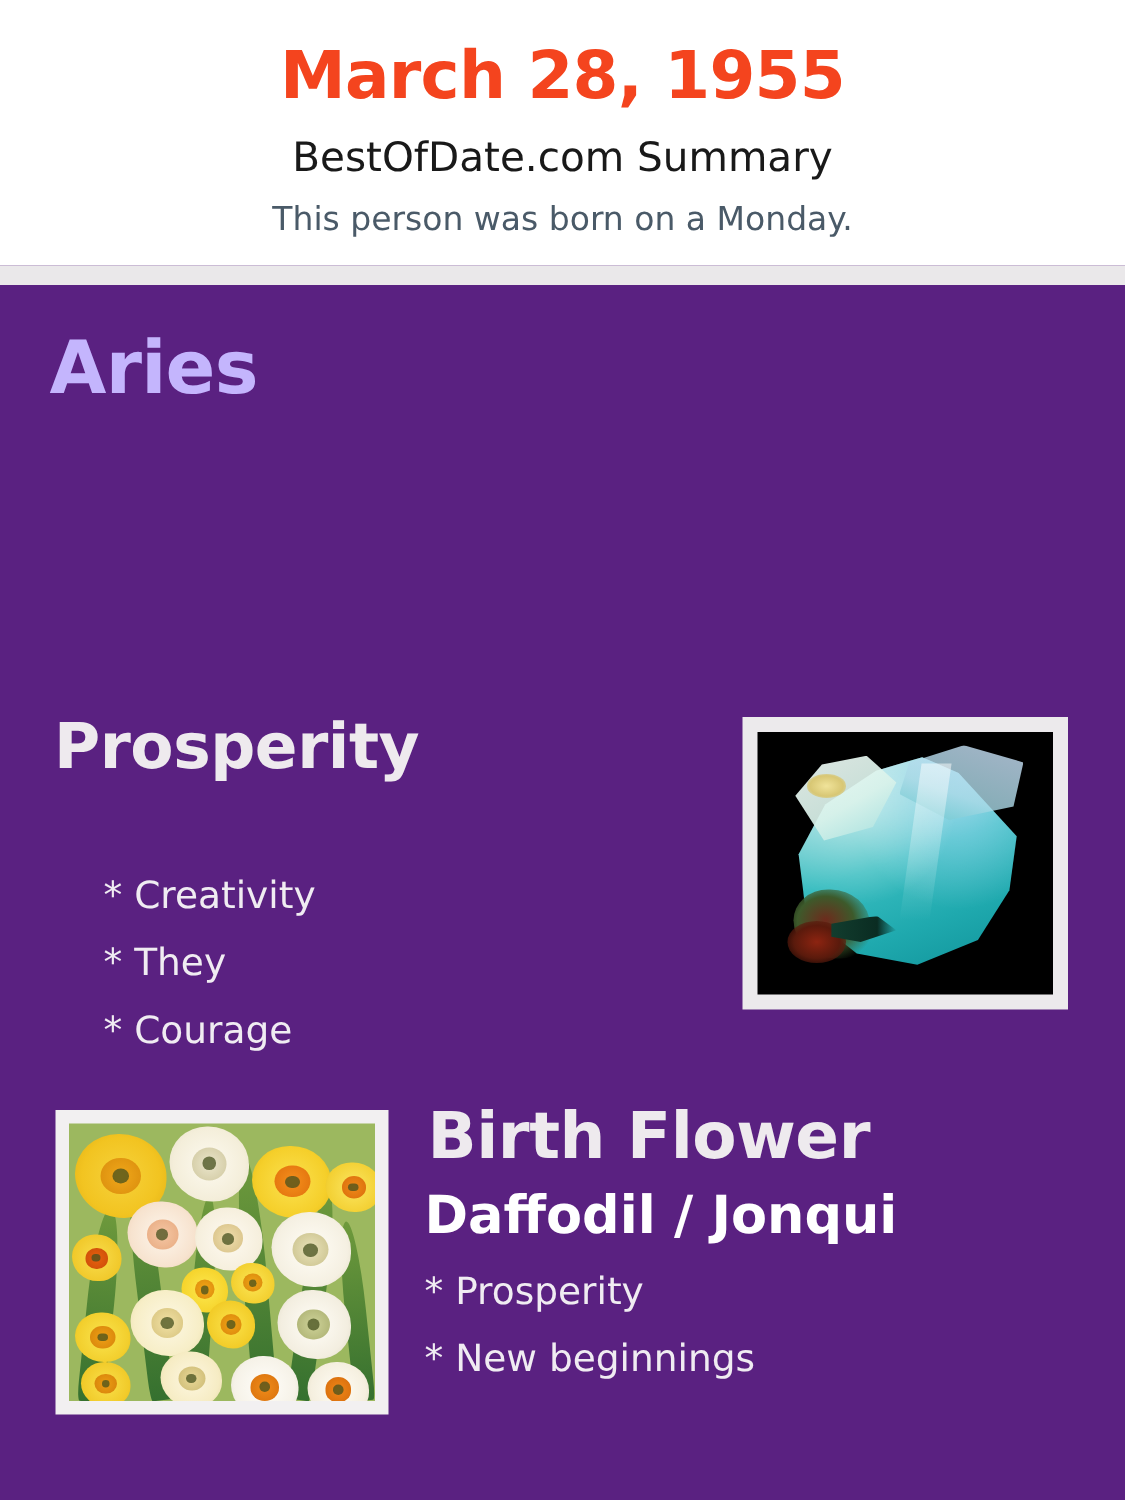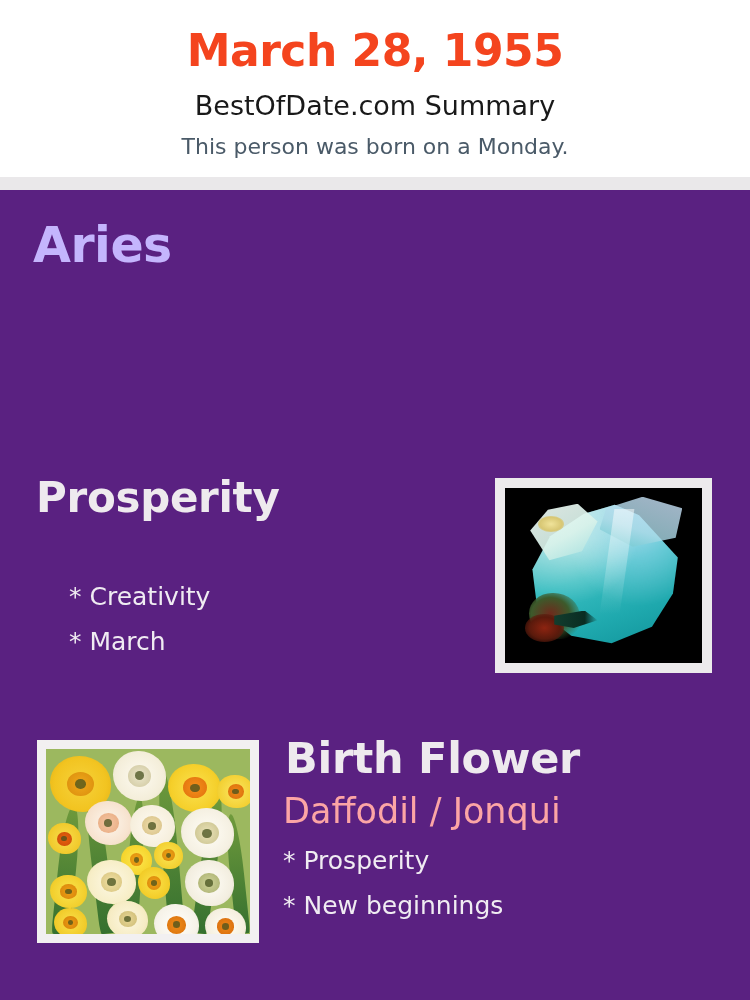--- a/index.html
+++ b/index.html
@@ -92,21 +92,21 @@
     width:100%; height:100%; position:relative; overflow:hidden;
     background:#9cb85f;
   }
   .flower-heading {
     position:absolute; left:285px; top:547px;
     font-size:43px; font-weight:bold; color:#eeeaee;
     line-height:1; letter-spacing:-0.3px;text-align:center;
   }
   .flower-name {
     position:absolute; left:283px; top:604px;
-    font-size:35px; font-weight:normal; color:#fca5a5;
+    font-size:35px; font-weight:bold; color:#ffffff;
     line-height:1;
   }
 
   
   .crystal {
     position:absolute; left:9%; top:7%; width:82%; height:86%;
     background:
       radial-gradient(ellipse at 30% 22%, rgba(255,255,255,0.55) 0%, rgba(255,255,255,0) 42%),
       radial-gradient(ellipse at 72% 18%, rgba(190,225,255,0.6) 0%, rgba(190,225,255,0) 45%),
       linear-gradient(160deg, #cfeef0 0%, #8fd8da 18%, #38bdc0 48%, #1fa9ae 72%, #0d8f96 100%);
@@ -183,21 +183,22 @@
   </div>
   <div class="gray-band"></div>
 
   <div class="body-area">
 
     <div class="sign-name">Aries</div>
 
     <div class="stone-heading">Prosperity</div>
     <div class="stone-traits">
       <div class="trait">* Creativity</div>
-      <div class="trait">* March</div>
+      <div class="trait">* They</div>
+      <div class="trait">* Courage</div>
     </div>
 
     <div class="stone-frame">
       <div class="stone-photo">
         <div class="crystal"></div>
         <div class="crystal-face-a"></div>
         <div class="crystal-face-b"></div>
         <div class="crystal-spot-yellow"></div>
         <div class="crystal-incl-red"></div>
         <div class="crystal-incl-red2"></div>

